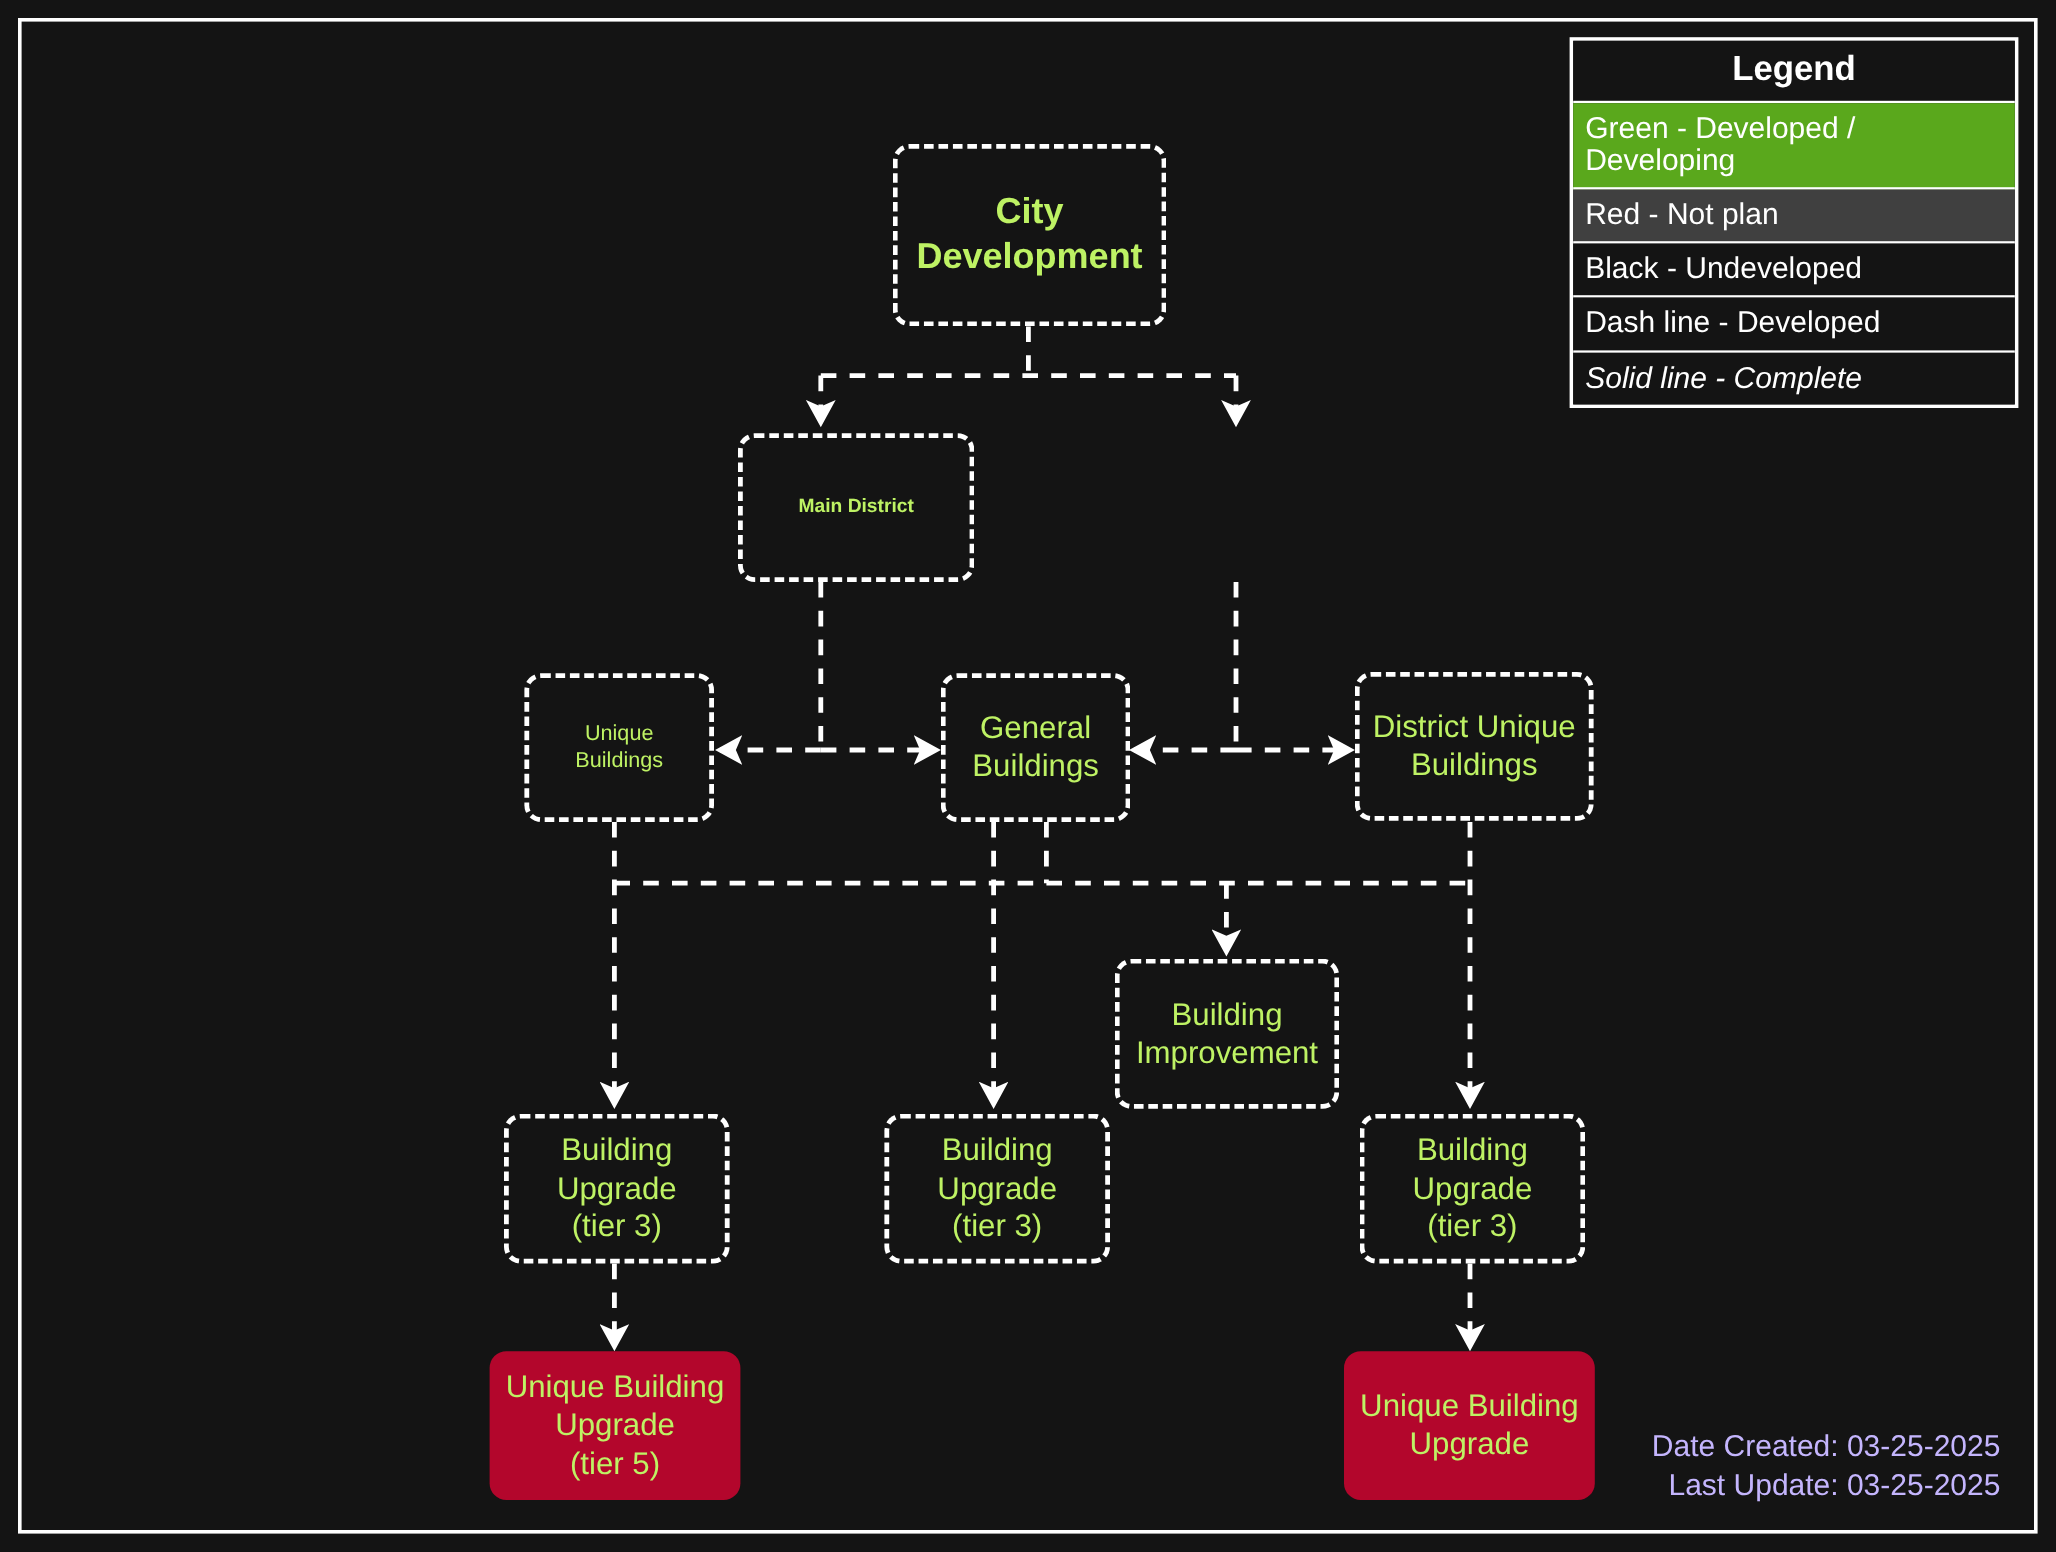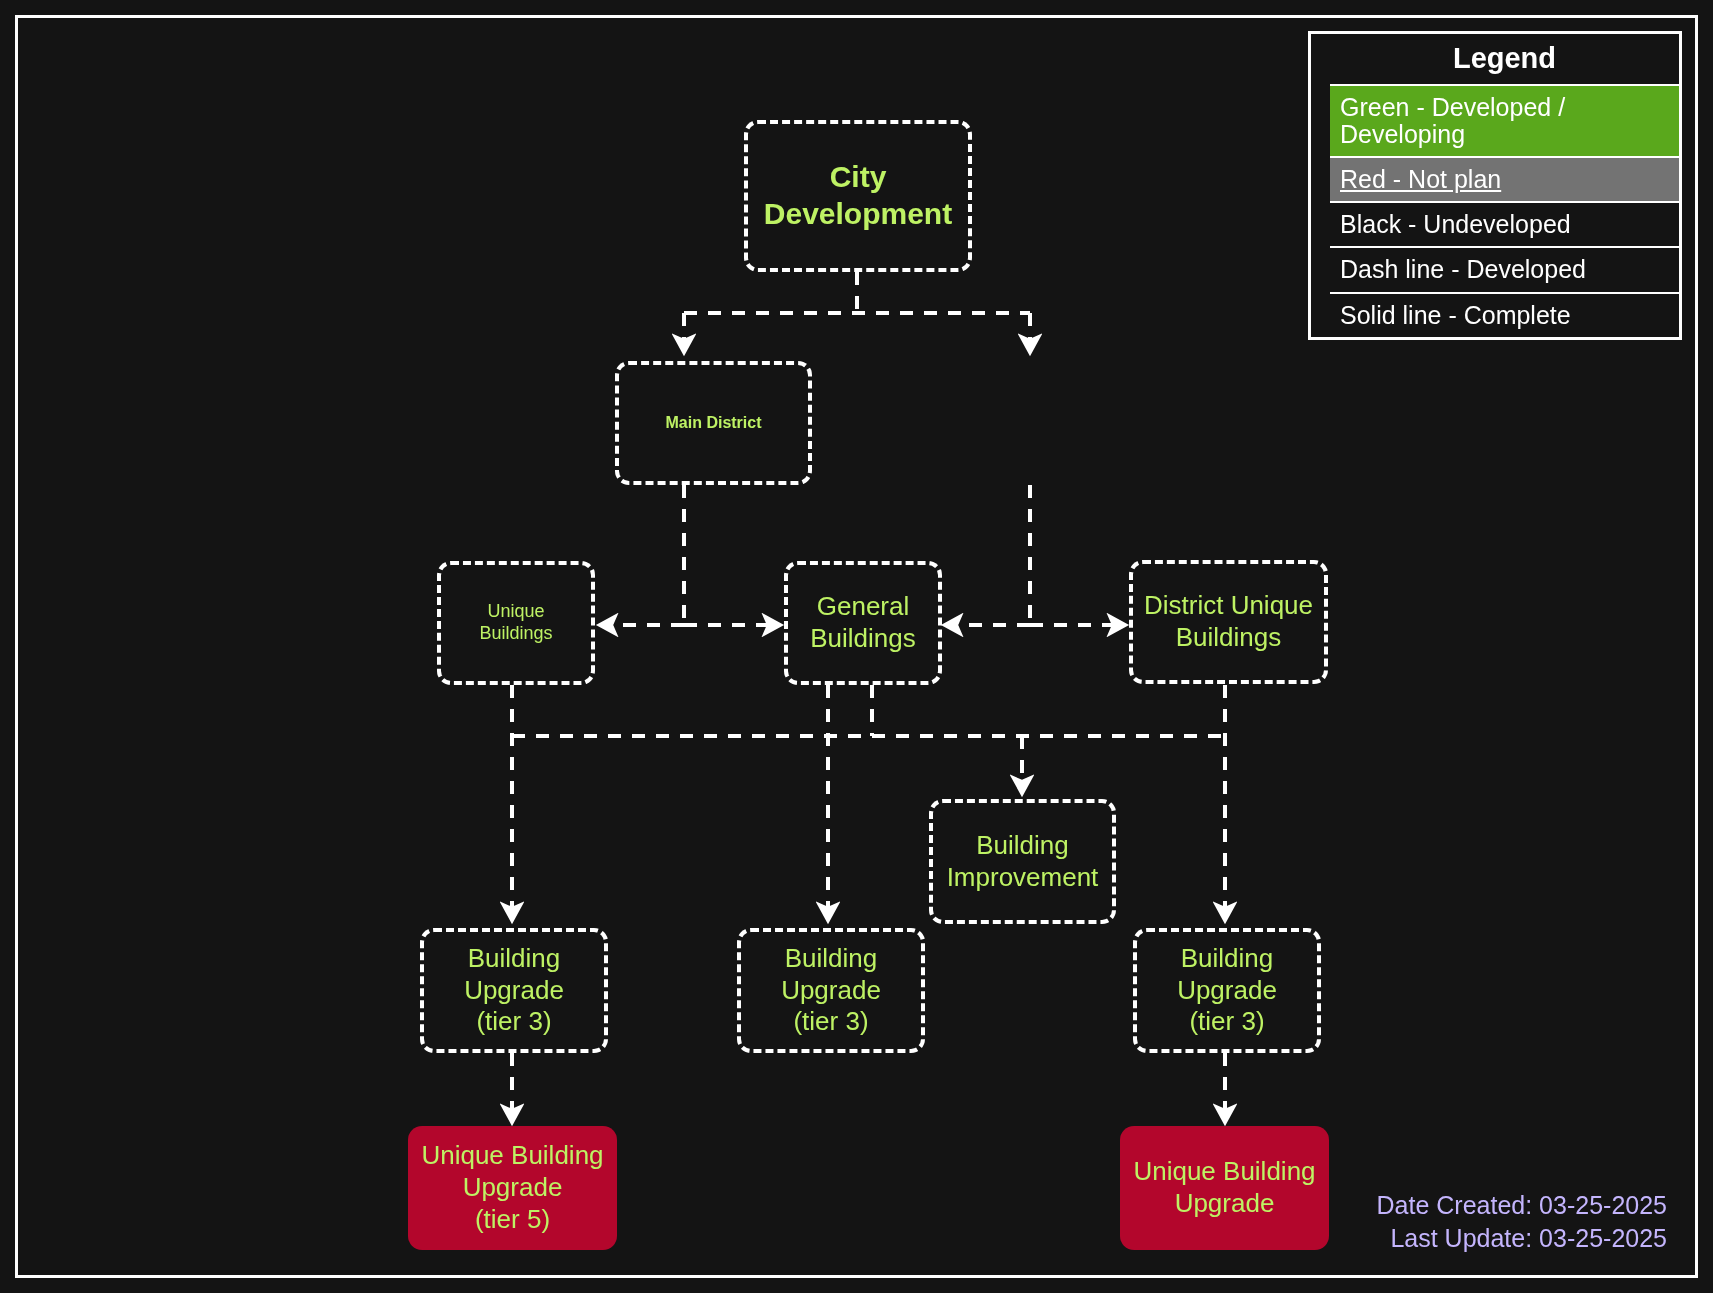--- a/index.html
+++ b/index.html
@@ -66,31 +66,30 @@
     box-sizing: border-box;
     background: #141414;
   }
   .legend-row {
     box-sizing: border-box;
     border-bottom: 2px solid #ffffff;
     color: #ffffff;
     font-size: 25px;
     padding: 8px 10px 9px 10px;
     line-height: 1.05;
-    margin-left: 19px;
-  }
-  .legend-row:last-child { border-bottom: none; }
+  }
+  .legend-row:last-child { border-bottom: none; font-style: italic; }
   .legend-title {
     text-align: center;
     font-weight: bold;
     font-size: 29px;
     padding: 9px 10px 11px 10px;
   }
   .legend-green { background: #5aa81c; }
-  .legend-red { background: #737373; text-decoration: underline; }
+  .legend-red { background: #404040; }
   .legend-black { background: #141414; }
 
   #footer-dates {
     position: absolute;
     right: 46px;
     bottom: 38px;
     text-align: right;
     color: #c4b5fd;
     font-size: 25px;
     line-height: 1.32;

